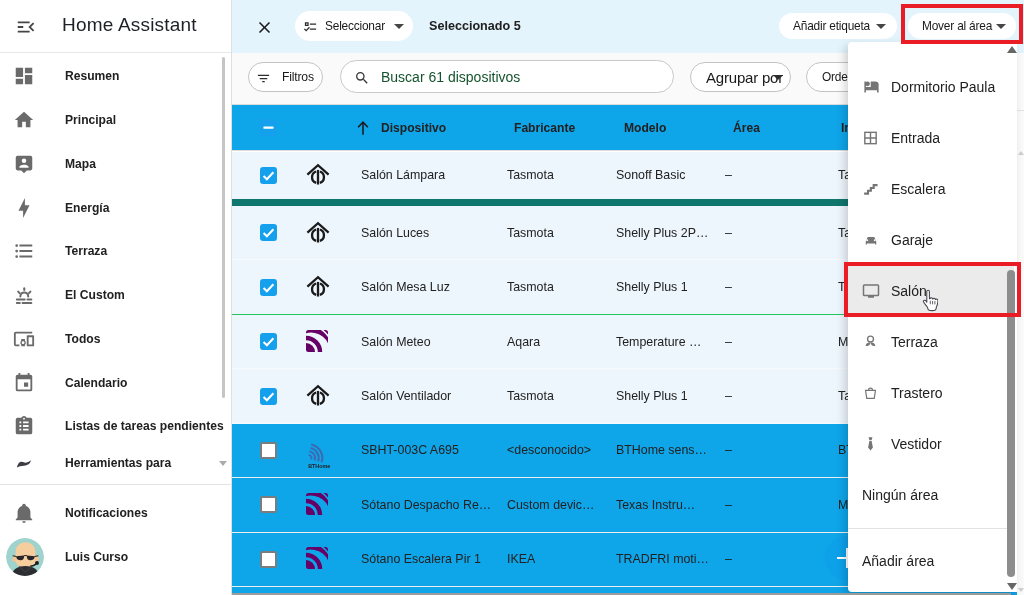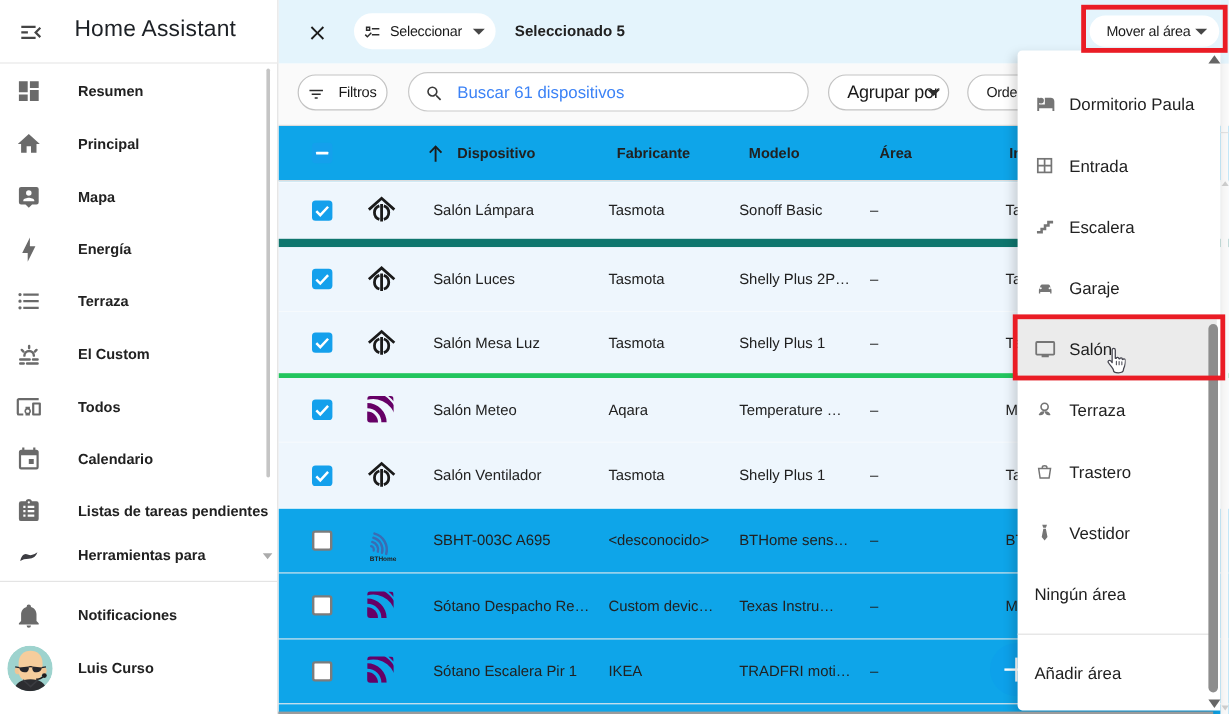--- a/index.html
+++ b/index.html
@@ -74,37 +74,41 @@
         <path fill="#1c1c1c" d="M19,6.41L17.59,5L12,10.59L6.41,5L5,6.41L10.59,12L5,17.59L6.41,19L12,13.41L17.59,19L19,17.59L13.41,12L19,6.41Z"></path>
       </svg>
     <div class="pill" style="left:63px;top:11px;width:118px;height:30px">
       <svg class="abs" style="left:8px;top:8px" width="15" height="15" viewBox="0 0 24 24">
           <path fill="#2c2c2c" d="M3,5H9V11H3V5M5,7V9H7V7H5M11,7H21V9H11V7M11,15H21V17H11V15M5,20L1.5,16.5L2.91,15.09L5,17.17L9.59,12.59L11,14L5,20Z"></path>
         </svg>
       <span class="lbl" style="left:30px">Seleccionar</span>
       <span class="caret" style="right:9px"></span>
     </div>
     <span class="abs" style="left:197px;top:19px;font-size:12.6px;font-weight:bold;color:#212121">Seleccionado 5</span>
+    <div class="pill" style="left:547px;top:13px;width:118px;height:26px">
+      <span class="lbl" style="left:14px">Añadir etiqueta</span>
+      <span class="caret" style="right:11px"></span>
+    </div>
     <div class="pill" style="left:676px;top:13px;width:108px;height:26px">
       <span class="lbl" style="left:14px">Mover al área</span>
       <span class="caret" style="right:10px"></span>
     </div>
   </div>
   <div id="toolbar" class="abs">
     <div class="opill" style="left:16px;top:9px;width:75px;height:30px">
       <svg class="abs" style="left:7px;top:7.5px" width="15" height="15" viewBox="0 0 24 24">
           <path fill="#2c2c2c" d="M6,13H18V11H6M3,6V8H21V6M10,18H14V16H10V18Z"></path>
         </svg>
       <span style="position:absolute;left:33px;top:50%;transform:translateY(-50%);font-size:12.2px;font-weight:400;color:#1a1a1a;letter-spacing:-0.2px">Filtros</span>
     </div>
     <div class="opill" style="left:108px;top:7px;width:334px;height:33px;border-radius:17px;border-color:#c9c9c9">
       <svg class="abs" style="left:13px;top:9px" width="16" height="16" viewBox="0 0 24 24">
           <path fill="#3a3a3a" d="M9.5,3A6.5,6.5 0 0,1 16,9.5C16,11.11 15.41,12.59 14.44,13.73L14.71,14H15.5L20.5,19L19,20.5L14,15.5V14.71L13.73,14.44C12.59,15.41 11.11,16 9.5,16A6.5,6.5 0 0,1 3,9.5A6.5,6.5 0 0,1 9.5,3M9.5,5C7,5 5,7 5,9.5C5,12 7,14 9.5,14C12,14 14,12 14,9.5C14,7 12,5 9.5,5Z"></path>
         </svg>
-      <span style="position:absolute;left:40px;top:50%;transform:translateY(-50%);font-size:14px;color:#3b82f6">Buscar 61 dispositivos</span>
+      <span style="position:absolute;left:40px;top:50%;transform:translateY(-50%);font-size:14px;color:#14532d">Buscar 61 dispositivos</span>
     </div>
     <div class="opill" style="left:458px;top:9px;width:101px;height:30px">
       <span style="position:absolute;left:15px;top:50%;transform:translateY(-50%);font-size:15px;font-weight:400;color:#1a1a1a;letter-spacing:-0.2px">Agrupar por</span>
       <span class="caret" style="right:7px;border-top-color:#2c2c2c"></span>
     </div>
     <div class="opill" style="left:574px;top:9px;width:110px;height:30px">
       <span style="position:absolute;left:15px;top:50%;transform:translateY(-50%);font-size:11.9px;font-weight:400;color:#1a1a1a;letter-spacing:-0.2px">Ordenar por</span>
     </div>
   </div>
   <div id="tbl-topline" class="abs"></div>
@@ -154,21 +158,21 @@
               <path d="M10.30 8.77 A5.5 5.5 0 0 0 10.30 19.23"></path>
               <path d="M12 7.3 V20.8"></path>
             </g>
           </svg></span>
         <span class="cell" style="left:129px">Salón Luces</span>
         <span class="cell" style="left:275px">Tasmota</span>
         <span class="cell" style="left:384px">Shelly Plus 2P…</span>
         <span class="cell" style="left:493px">–</span>
         <span class="cell" style="left:606px">Tasmota</span>
       </div>
-      <div class="row sel" style="top:260.4px;height:54.45px;border-bottom:4px solid #22c55e">
+      <div class="row sel" style="top:260.4px;height:54.45px;border-bottom:1px solid #22c55e">
         <div class="cb on"><svg width="17" height="17" viewBox="0 0 18 18">
             <path fill="none" stroke="#fff" stroke-width="2.2" d="M3.8 9.5 L7.3 13 L14.2 5.6"></path>
           </svg></div>
         <span class="icw" style="left:73px"><svg width="26" height="26" viewBox="0 0 24 24">
             <g fill="none" stroke="#1a1a1a" stroke-width="2.15">
               <path d="M2.2 11.7 L12 3 L21.8 11.7"></path>
               <path d="M13.70 8.77 A5.5 5.5 0 0 1 13.70 19.23"></path>
               <path d="M10.30 8.77 A5.5 5.5 0 0 0 10.30 19.23"></path>
               <path d="M12 7.3 V20.8"></path>
             </g>

